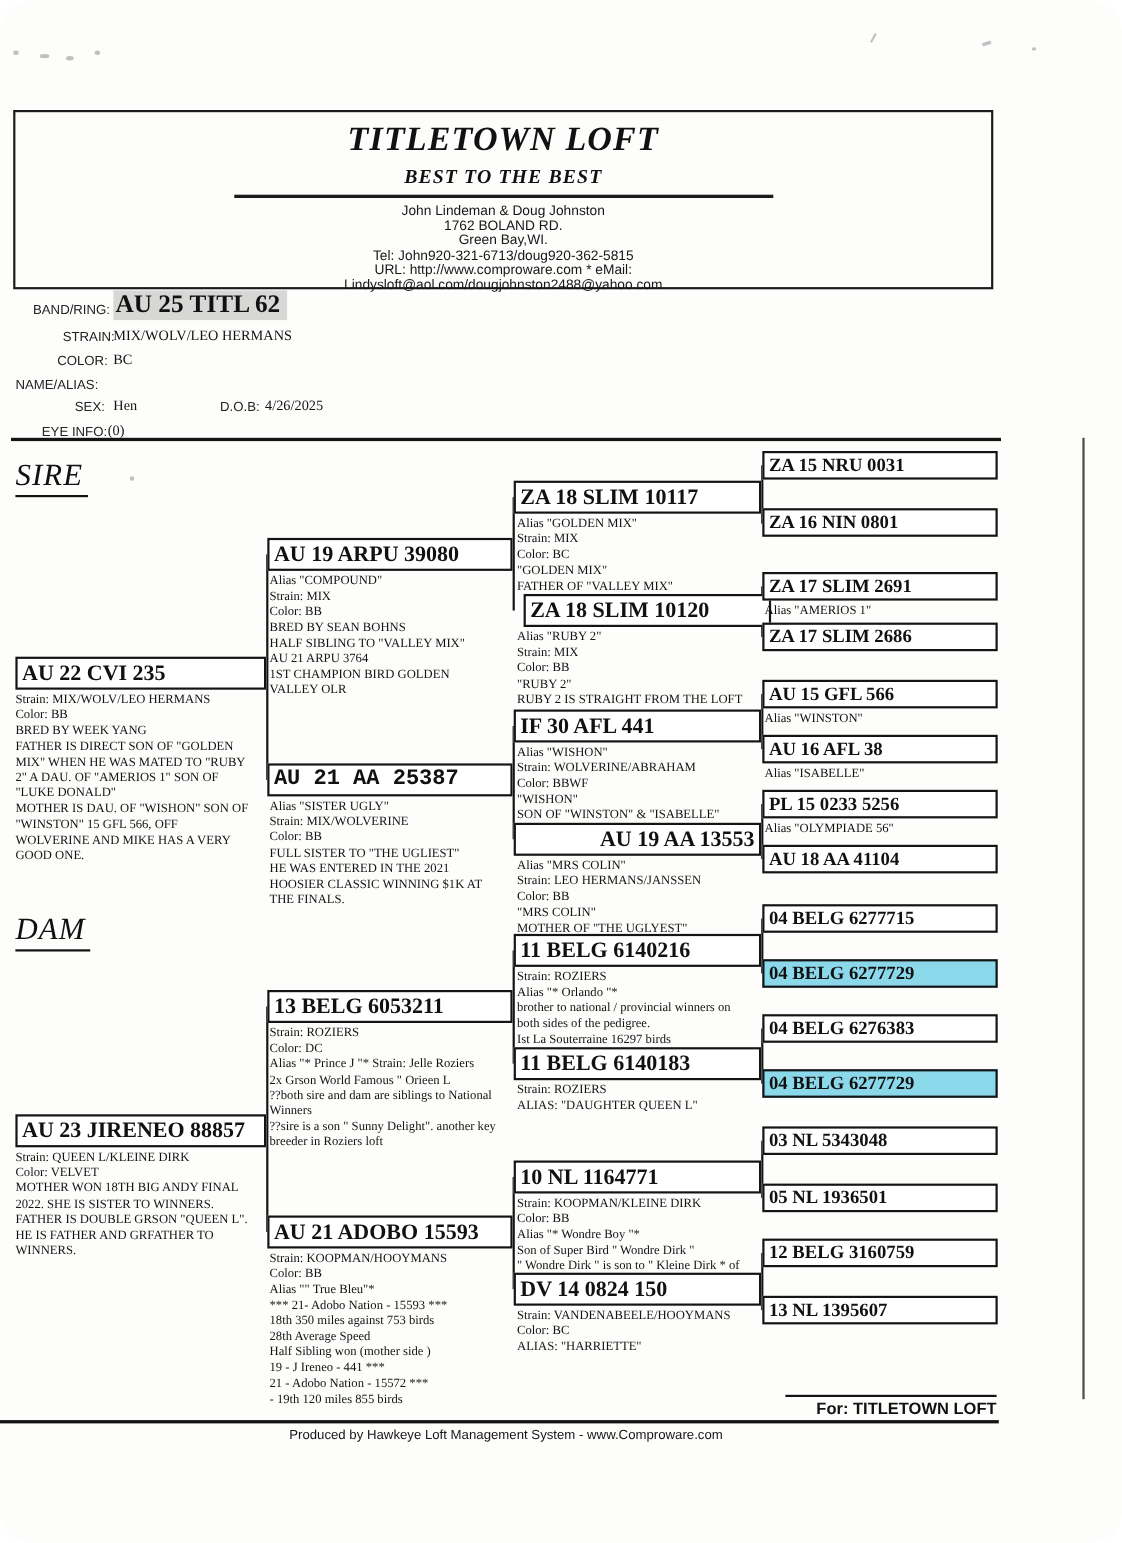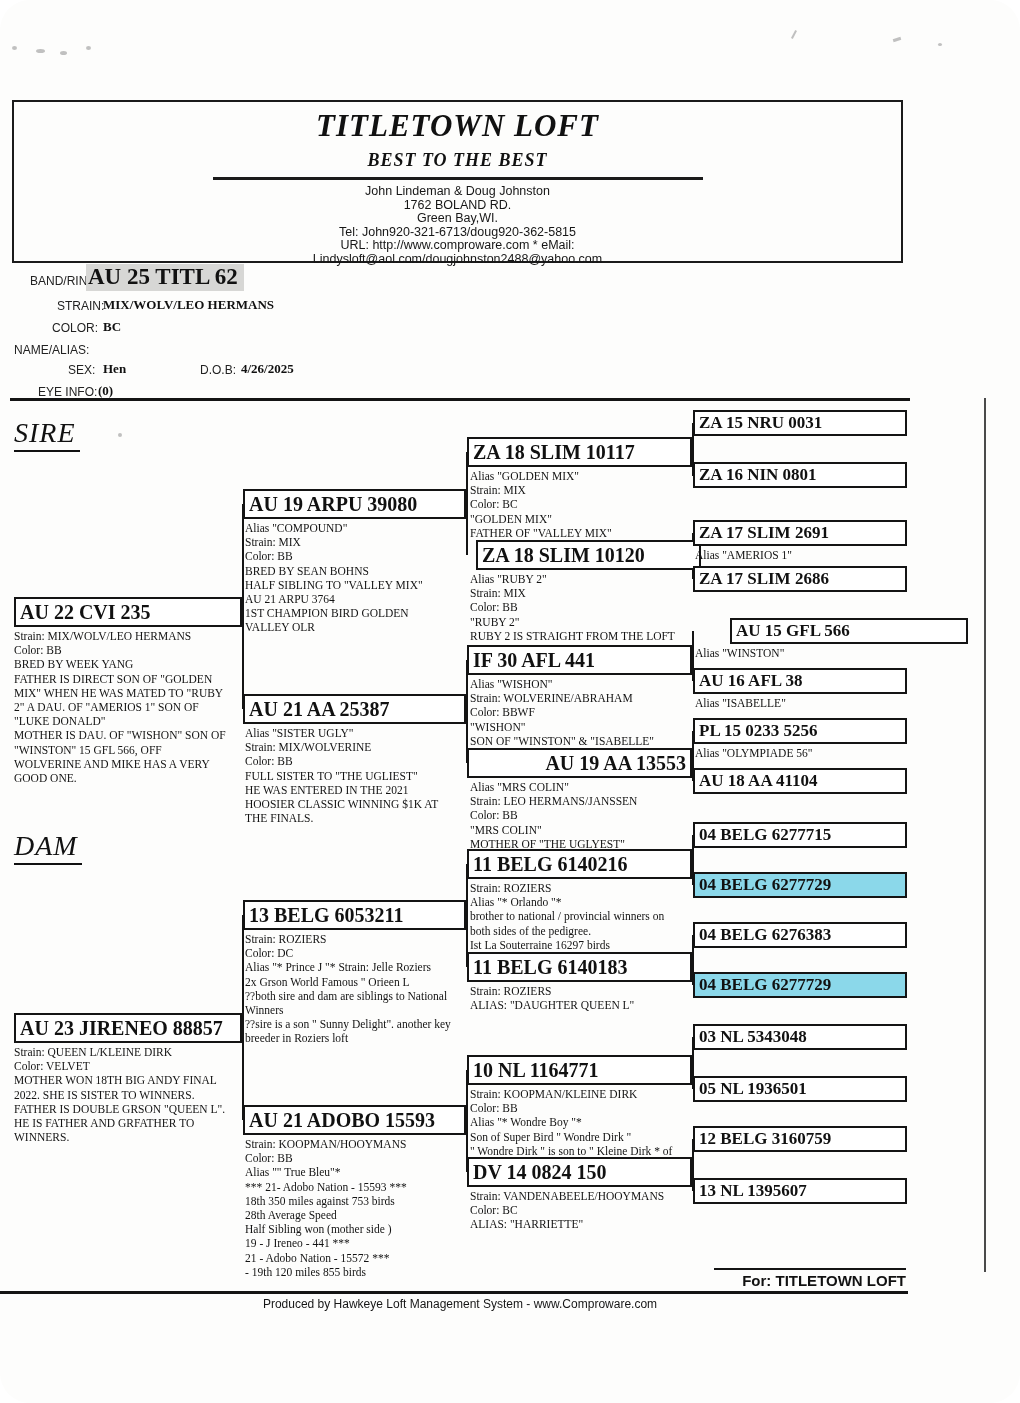--- a/index.html
+++ b/index.html
@@ -7,21 +7,21 @@
         font-family:"Liberation Serif", serif;color:#111;border-radius:30px;}
   .abs{position:absolute;}
   
   .hdr-box{border:2px solid #1b1b1b;text-align:center;box-sizing:border-box;}
   .loft-name{font:bold italic 31px "Liberation Serif", serif;letter-spacing:1px;padding-top:6px;}
   .motto{font:bold italic 18px "Liberation Serif", serif;margin-top:6px;letter-spacing:1px;}
   .hdr-rule{height:3px;background:#1b1b1b;width:490px;margin:6px auto 5px auto;}
   .contact{font:12.5px/13.6px "Liberation Sans", sans-serif;color:#161616;}
   
   .flabel{font:12px "Liberation Sans", sans-serif;color:#222;white-space:nowrap;}
-  .fvalue{font-weight:bold;font-family:"Liberation Serif", serif;white-space:nowrap;}
+  .fvalue{font-weight:normal;font-family:"Liberation Serif", serif;white-space:nowrap;}
   .band-big{font:bold 23px "Liberation Serif", serif;background:#d7d7d5;padding:0 6px 1px 2px;}
   
   .sec-label{font:italic 28px "Liberation Serif", serif;border-bottom:2px solid #111;
              padding:0 4px 1px 0;letter-spacing:1px;}
   
   .box-title{border:2px solid #141414;background:#fff;box-sizing:border-box;height:30px;
              font:bold 20px/26px "Liberation Serif", serif;padding:0 4px;white-space:nowrap;overflow:hidden;}
   .g4{height:26px;font-size:17px;line-height:22px;}
   .hl{background:#8bd8ea;}
   .details{font:11.5px/14.2px "Liberation Serif", serif;white-space:pre-line;color:#131313;}
@@ -54,21 +54,21 @@
     <div class="hdr-rule"></div>
     <div class="contact">John Lindeman &amp; Doug Johnston</div>
     <div class="contact">1762 BOLAND RD.</div>
     <div class="contact">Green Bay,WI.</div>
     <div class="contact">Tel: John920-321-6713/doug920-362-5815</div>
     <div class="contact">URL: http://www.comproware.com * eMail:</div>
     <div class="contact">Lindysloft@aol.com/dougjohnston2488@yahoo.com</div>
   </div>
 
   <div class="abs flabel" style="left:30px;top:274px;">BAND/RING:</div>
-  <div class="abs band-big" style="left:86px;top:264px;">AU 25 TITL 62</div>
+  <div class="abs band-big" style="left:103px;top:264px;">AU 25 TITL 62</div>
   <div class="abs flabel" style="left:57px;top:299px;">STRAIN:</div>
   <div class="abs fvalue" style="left:103px;top:297px;font-size:13px;">MIX/WOLV/LEO HERMANS</div>
   <div class="abs flabel" style="left:52px;top:321px;">COLOR:</div>
   <div class="abs fvalue" style="left:103px;top:319px;font-size:13px;">BC</div>
   <div class="abs flabel" style="left:14px;top:343px;">NAME/ALIAS:</div>
   <div class="abs flabel" style="left:68px;top:363px;">SEX:</div>
   <div class="abs fvalue" style="left:103px;top:361px;font-size:13px;">Hen</div>
   <div class="abs flabel" style="left:200px;top:363px;">D.O.B:</div>
   <div class="abs fvalue" style="left:241px;top:361px;font-size:13px;">4/26/2025</div>
   <div class="abs flabel" style="left:38px;top:385px;">EYE INFO:</div>
@@ -118,21 +118,21 @@
 
   <div class="abs box-title" style="left:243px;top:489px;width:223px;">AU 19 ARPU 39080</div>
   <div class="abs details" style="left:245px;top:521px;width:228px;">Alias "COMPOUND"
 Strain: MIX
 Color: BB
 BRED BY SEAN BOHNS
 HALF SIBLING TO "VALLEY MIX"
 AU 21 ARPU 3764
 1ST CHAMPION BIRD GOLDEN
 VALLEY OLR</div>
-  <div class="abs box-title" style="left:243px;top:694px;width:223px;">AU 21 AA 25387</div>
+  <div class="abs box-title" style="left:243px;top:694px;width:223px;font-family:Liberation Mono, monospace;">AU 21 AA 25387</div>
   <div class="abs details" style="left:245px;top:726px;width:228px;">Alias "SISTER UGLY"
 Strain: MIX/WOLVERINE
 Color: BB
 FULL SISTER TO "THE UGLIEST"
 HE WAS ENTERED IN THE 2021
 HOOSIER CLASSIC WINNING $1K AT
 THE FINALS.</div>
   <div class="abs box-title" style="left:243px;top:900px;width:223px;">13 BELG 6053211</div>
   <div class="abs details" style="left:245px;top:932px;width:232px;">Strain: ROZIERS
 Color: DC
@@ -196,21 +196,21 @@
   <div class="abs box-title" style="left:467px;top:1157px;width:225px;">DV 14 0824 150</div>
   <div class="abs details" style="left:470px;top:1189px;width:226px;">Strain: VANDENABEELE/HOOYMANS
 Color: BC
 ALIAS: "HARRIETTE"</div>
 
   <div class="abs box-title g4" style="left:693px;top:410px;width:214px;">ZA 15 NRU 0031</div>
   <div class="abs box-title g4" style="left:693px;top:462px;width:214px;">ZA 16 NIN 0801</div>
   <div class="abs box-title g4" style="left:693px;top:520px;width:214px;">ZA 17 SLIM 2691</div>
   <div class="abs alias4" style="left:695px;top:549px;">Alias "AMERIOS 1"</div>
   <div class="abs box-title g4" style="left:693px;top:566px;width:214px;">ZA 17 SLIM 2686</div>
-  <div class="abs box-title g4" style="left:730px;top:618px;width:238px;">AU 15 GFL 566</div>
+  <div class="abs box-title g4" style="left:693px;top:618px;width:214px;">AU 15 GFL 566</div>
   <div class="abs alias4" style="left:695px;top:647px;">Alias "WINSTON"</div>
   <div class="abs box-title g4" style="left:693px;top:668px;width:214px;">AU 16 AFL 38</div>
   <div class="abs alias4" style="left:695px;top:697px;">Alias "ISABELLE"</div>
   <div class="abs box-title g4" style="left:693px;top:718px;width:214px;">PL 15 0233 5256</div>
   <div class="abs alias4" style="left:695px;top:747px;">Alias "OLYMPIADE 56"</div>
   <div class="abs box-title g4" style="left:693px;top:768px;width:214px;">AU 18 AA 41104</div>
   <div class="abs box-title g4" style="left:693px;top:822px;width:214px;">04 BELG 6277715</div>
   <div class="abs box-title g4 hl" style="left:693px;top:872px;width:214px;">04 BELG 6277729</div>
   <div class="abs box-title g4" style="left:693px;top:922px;width:214px;">04 BELG 6276383</div>
   <div class="abs box-title g4 hl" style="left:693px;top:972px;width:214px;">04 BELG 6277729</div>

